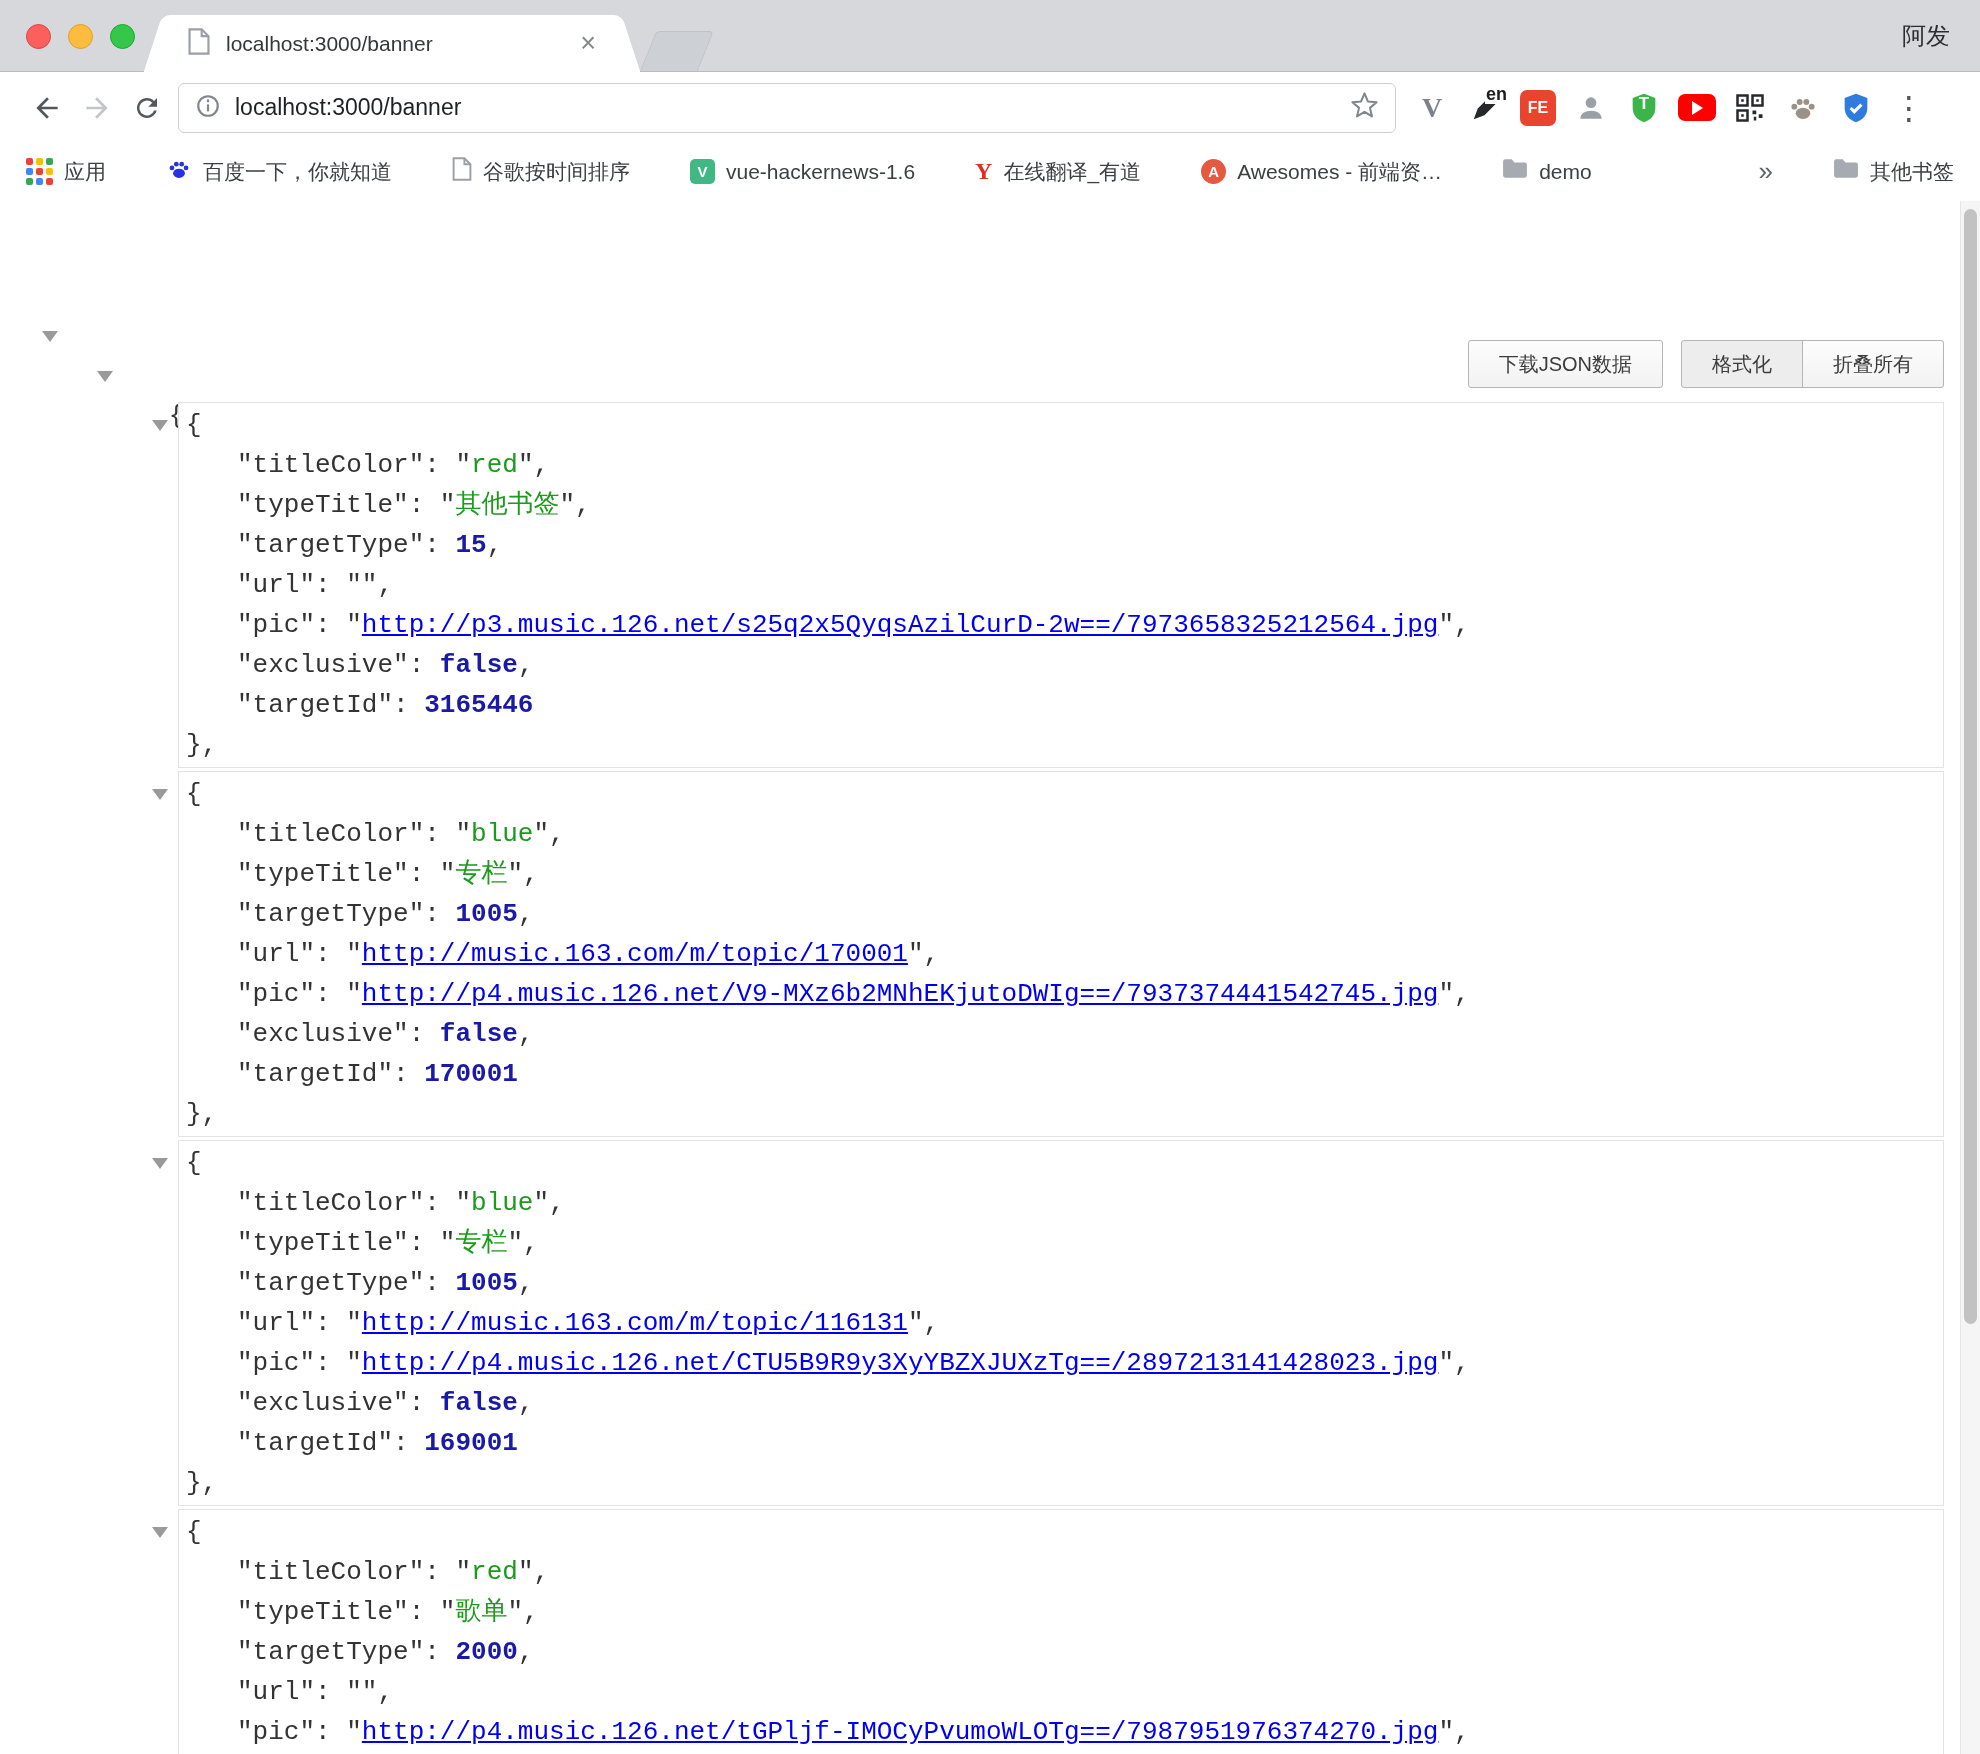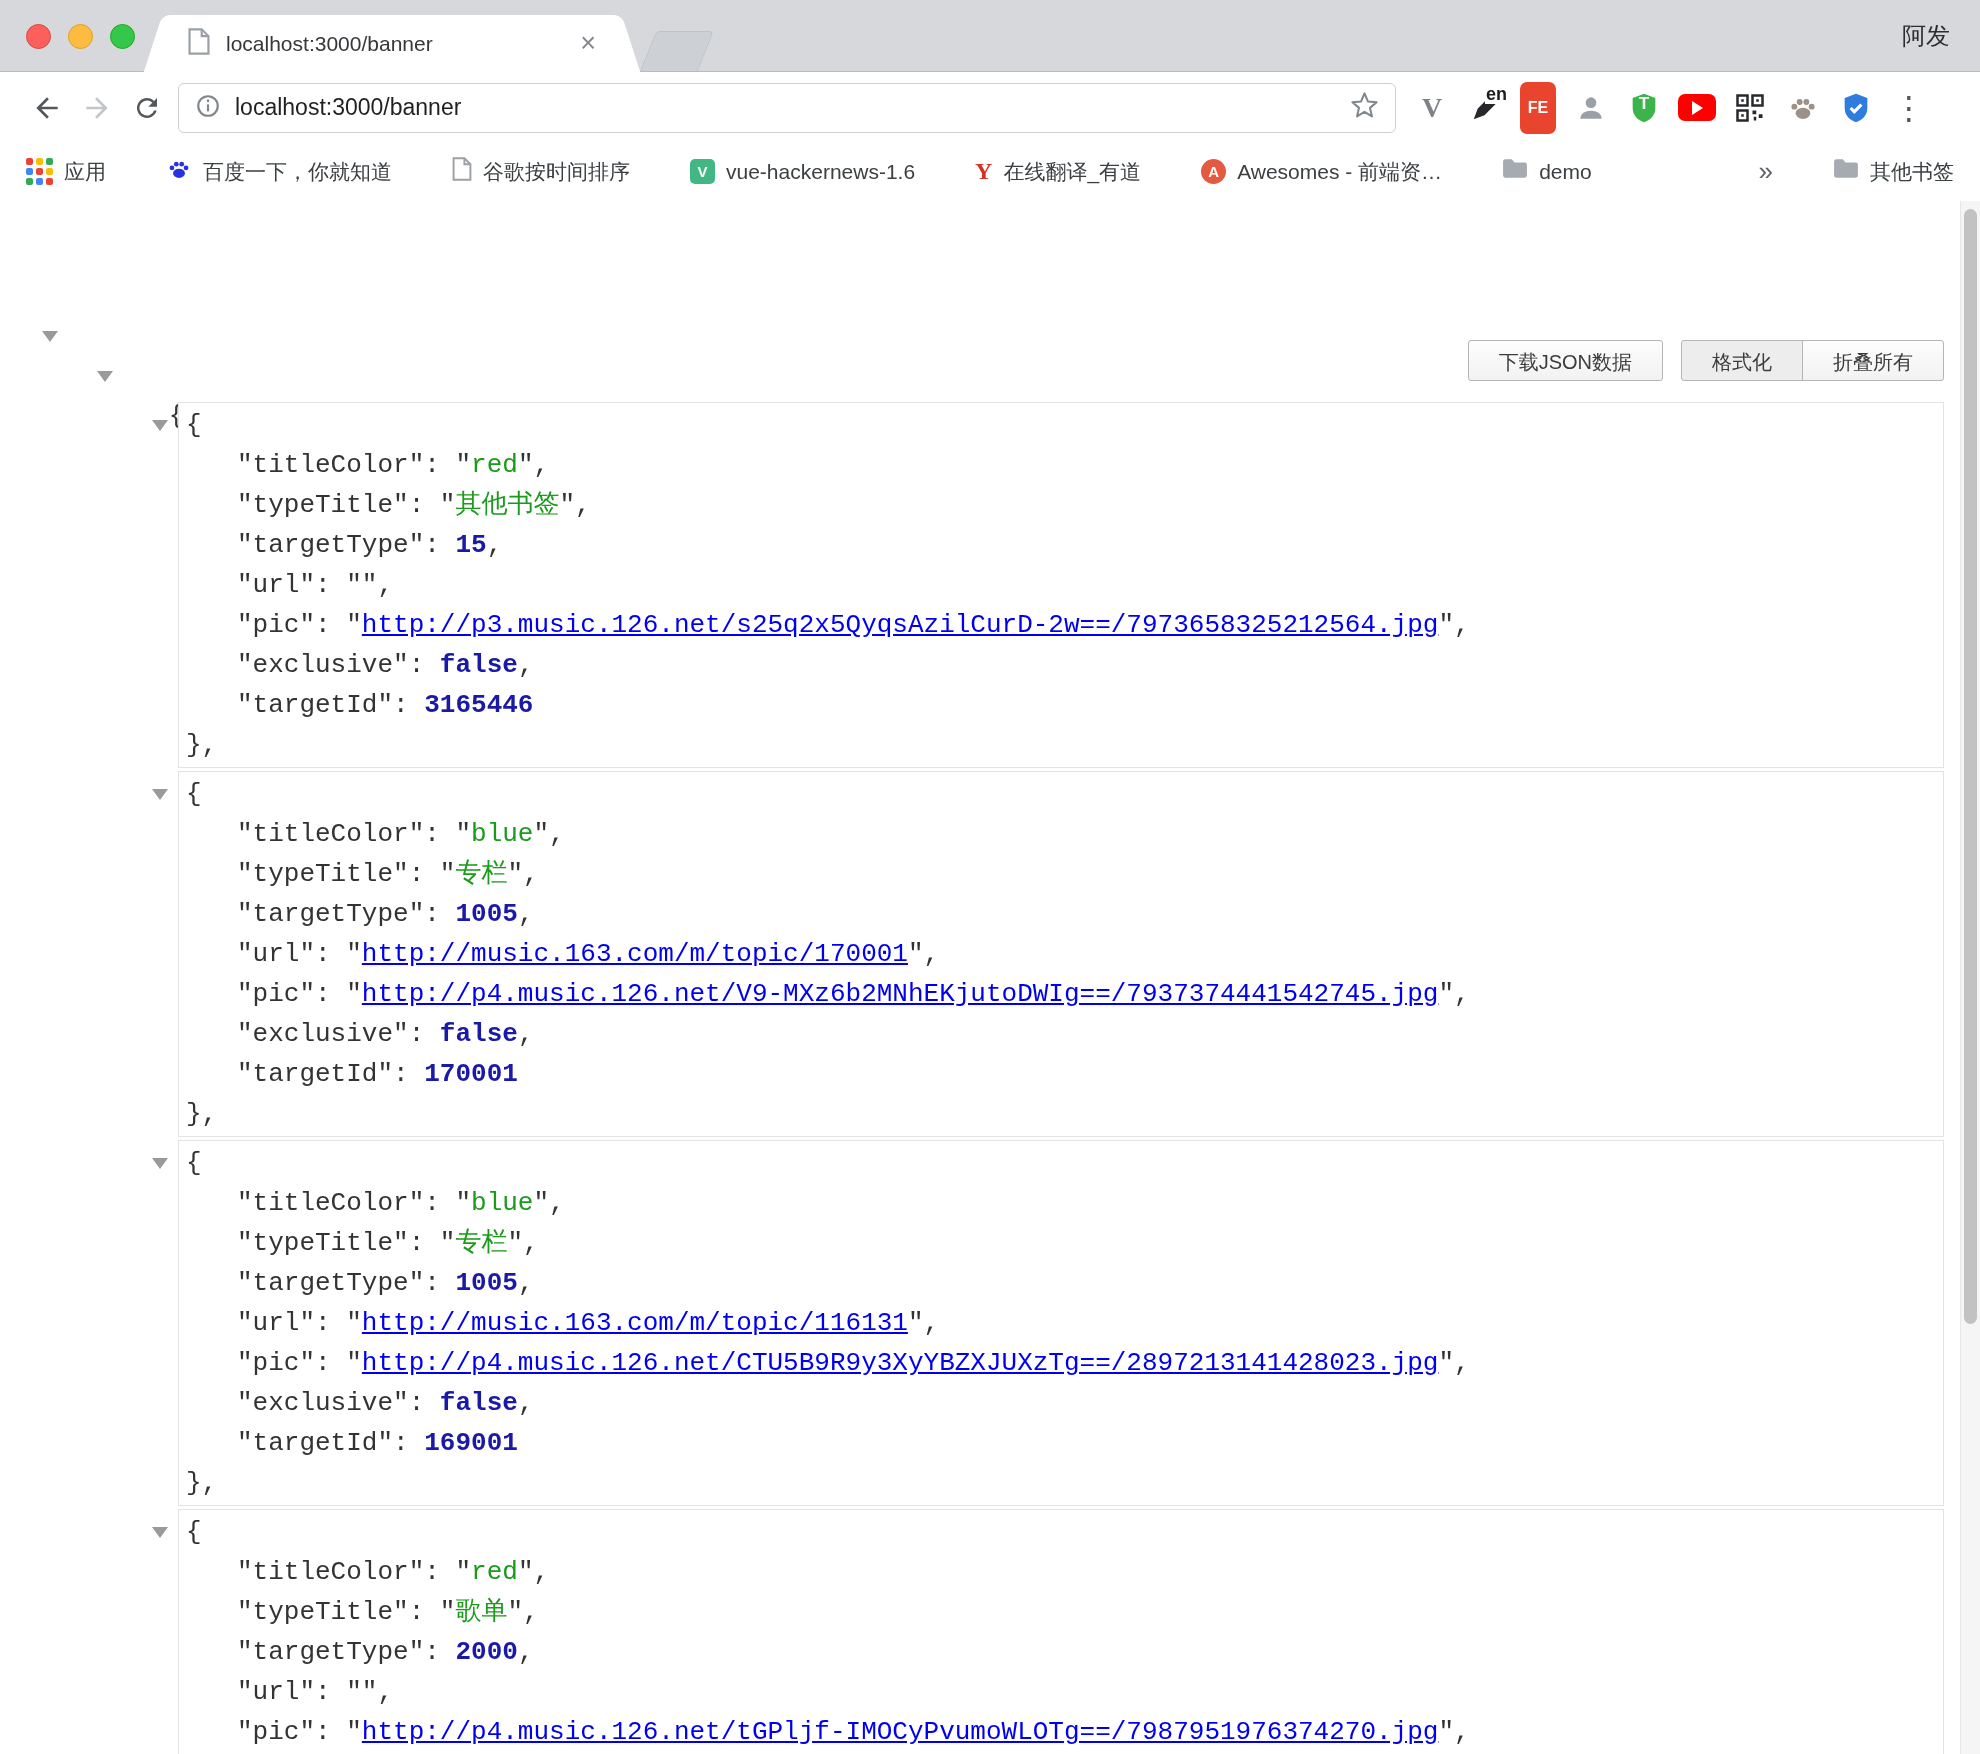--- a/index.html
+++ b/index.html
@@ -29,21 +29,21 @@
   
   .toolbar{height:71px;background:#fff;display:flex;align-items:center;padding:0 22px}
   .navbtn{width:50px;height:50px;display:flex;align-items:center;justify-content:center;cursor:pointer;flex:none}
   .omnibox{width:1218px;height:50px;border:1px solid #cdd0d3;border-radius:6px;background:#fff;
     display:flex;align-items:center;padding:0 16px;margin:0 16px 0 6px;flex:none}
   .url{font-size:23px;color:#1e2022;margin-left:14px;flex:1;white-space:nowrap;overflow:hidden}
   .ext-icons{display:flex;align-items:center;gap:13px}
   .ext{width:40px;height:40px;display:flex;align-items:center;justify-content:center;cursor:pointer;position:relative;flex:none}
   .vletter{font-size:28px;font-weight:bold;color:#7d8289;font-family:"Liberation Serif",serif}
   .en-badge{position:absolute;right:-3px;top:-4px;font-size:18px;font-weight:bold;color:#1d1d1f;background:#fff;line-height:1;padding:1px}
-  .fe-box{width:36px;height:52px;border-radius:7px;background:#e8442e;color:#fff;font-weight:bold;
+  .fe-box{width:36px;height:36px;border-radius:7px;background:#e8442e;color:#fff;font-weight:bold;
     font-size:16px;display:flex;align-items:center;justify-content:center}
   .shield-wrap{position:relative;width:36px;height:36px;display:flex;align-items:center;justify-content:center}
   .shield-letter{position:absolute;left:0;top:4px;width:100%;text-align:center;color:#fff;font-size:17px;font-weight:bold}
   .yt-box{width:38px;height:27px;border-radius:7px;background:#f00;display:flex;align-items:center;justify-content:center}
   .yt-play{width:0;height:0;border-left:11px solid #fff;border-top:7px solid transparent;border-bottom:7px solid transparent}
   .menu-dots{font-size:32px;color:#54575a;line-height:1}
 
   
   .bookmarks{height:57px;background:#fff;display:flex;align-items:center;padding:0 26px;gap:60px}
   .bm{display:flex;align-items:center;gap:11px;font-size:21px;color:#3c4043;white-space:nowrap;cursor:pointer}
@@ -53,21 +53,21 @@
   .vue-box{width:25px;height:25px;border-radius:5px;background:#41b883;color:#fff;font-weight:bold;
     font-size:15px;display:flex;align-items:center;justify-content:center}
   .ydao{font-size:24px;font-weight:bold;color:#d93026;font-family:"Liberation Serif",serif}
   .awe{width:25px;height:25px;border-radius:50%;background:#e4593f;color:#fff;font-weight:bold;
     font-size:15px;display:flex;align-items:center;justify-content:center}
   .ovf{font-size:26px;color:#5f6368;cursor:pointer}
 
   
   .content{position:relative;background:#fff;height:1554px}
   .actions{position:absolute;top:24px;right:36px;display:flex;gap:18px}
-  .btn{height:41px;padding:8px 30px;font-size:20px;color:#3c3c3c;background:linear-gradient(#fdfdfd,#f2f2f2);
+  .btn{height:48px;padding:8px 30px;font-size:20px;color:#3c3c3c;background:linear-gradient(#fdfdfd,#f2f2f2);
     border:1px solid #b5b5b5;border-radius:3px;cursor:pointer;font-family:inherit}
   .btn-group{display:flex}
   .btn-group .btn:first-child{border-radius:3px 0 0 3px;background:#ededed}
   .btn-group .btn:last-child{border-radius:0 3px 3px 0;margin-left:-1px}
 
   
   .json{margin-top:116px;padding-left:75px;padding-right:30px;
     font-family:"Liberation Mono","DejaVu Sans Mono",monospace;font-size:26px;line-height:40px;color:#333}
   .jrow{height:40px;position:relative;white-space:pre}
   .tri{position:absolute;top:15px;width:0;height:0;border-left:8px solid transparent;

